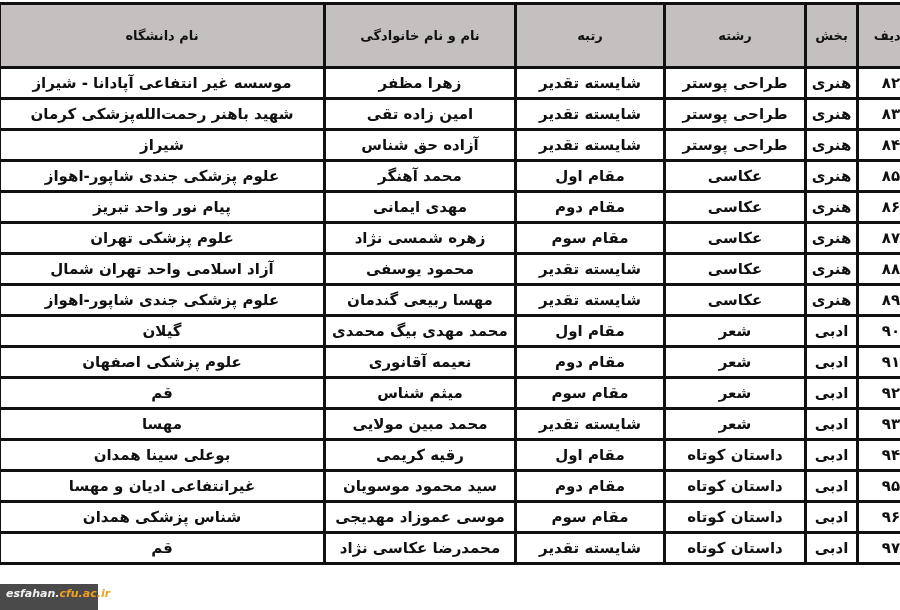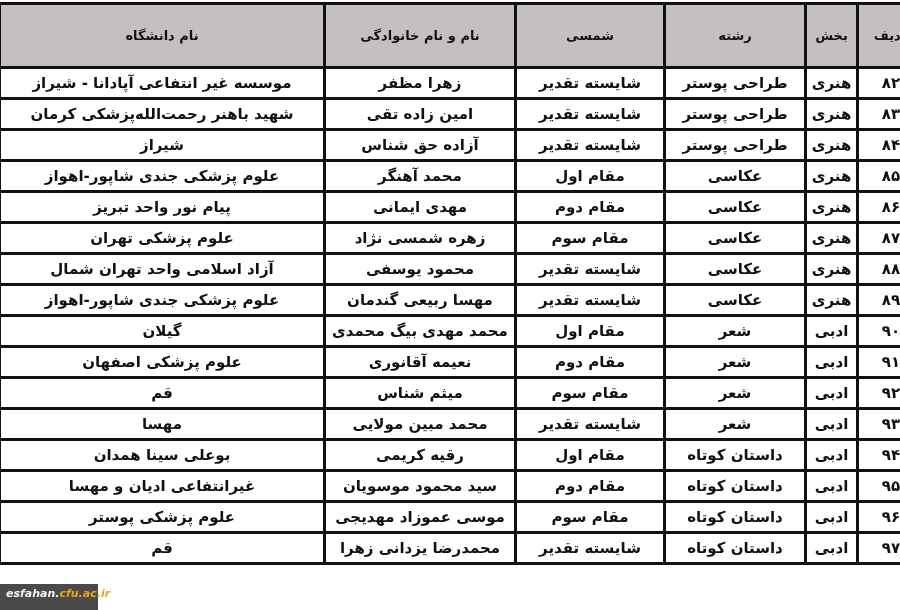--- a/index.html
+++ b/index.html
@@ -84,21 +84,21 @@
       <col style="width:141px">
       <col style="width:149px">
       <col style="width:191px">
       <col style="width:325px">
     </colgroup>
     <thead>
       <tr>
         <th>ردیف</th>
         <th>بخش</th>
         <th>رشته</th>
-        <th>شمسی</th>
+        <th>رتبه</th>
         <th>نام و نام خانوادگی</th>
         <th>نام دانشگاه</th>
       </tr>
     </thead>
     <tbody>
       <tr>
         <td class="col-row">۸۲</td>
         <td class="col-section">هنری</td>
         <td>طراحی پوستر</td>
         <td>شایسته تقدیر</td>
@@ -208,28 +208,28 @@
         <td>مقام دوم</td>
         <td>سید محمود موسویان</td>
         <td>غیرانتفاعی ادیان و مهسا</td>
       </tr>
       <tr>
         <td class="col-row">۹۶</td>
         <td class="col-section">ادبی</td>
         <td>داستان کوتاه</td>
         <td>مقام سوم</td>
         <td>موسی عموزاد مهدیجی</td>
-        <td>علوم پزشکی پوستر</td>
+        <td>شناس پزشکی همدان</td>
       </tr>
       <tr>
         <td class="col-row">۹۷</td>
         <td class="col-section">ادبی</td>
         <td>داستان کوتاه</td>
         <td>شایسته تقدیر</td>
-        <td>محمدرضا یزدانی زهرا</td>
+        <td>محمدرضا عکاسی نژاد</td>
         <td>قم</td>
       </tr>
     </tbody>
   </table>
 
   <div class="watermark">
     <span class="wm-a">esfahan.</span><span class="wm-b">cfu.ac.ir</span>
   </div>
 </div>
 

